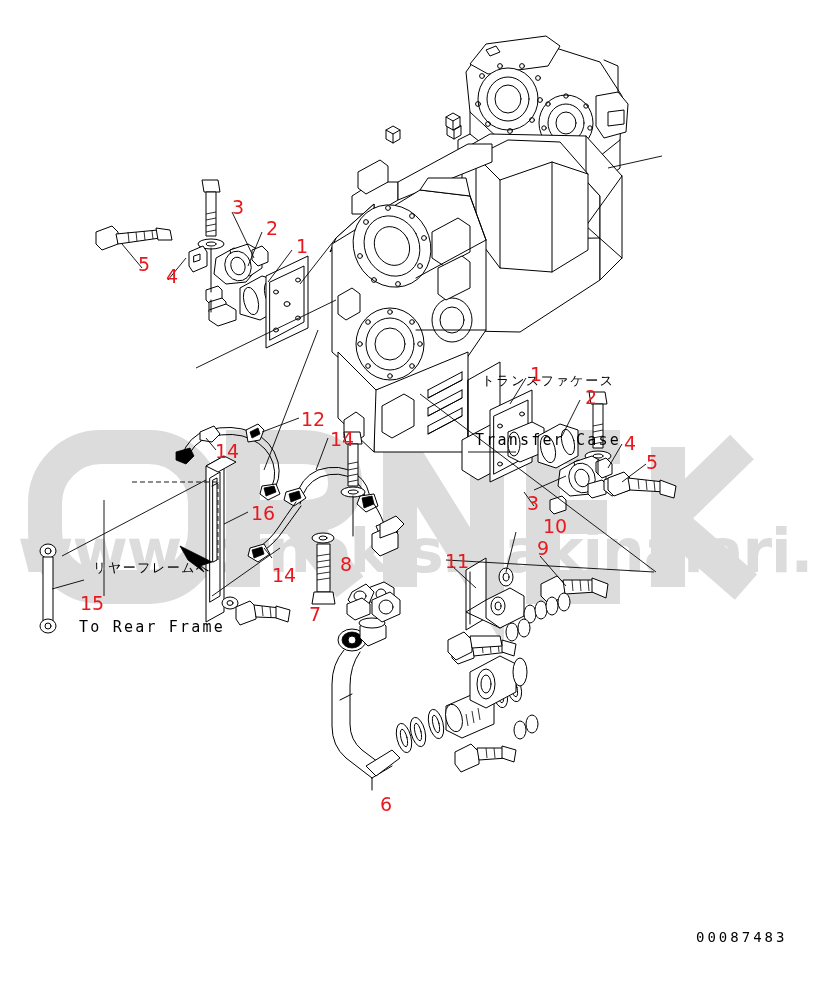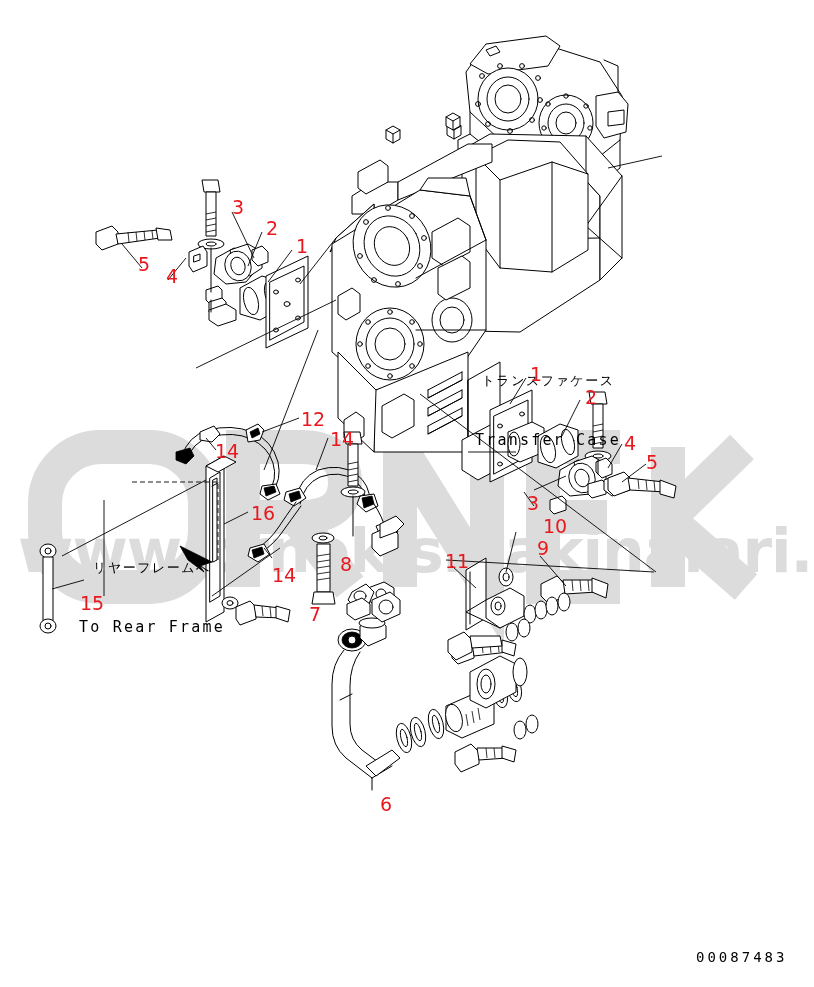--- a/index.html
+++ b/index.html
@@ -549,16 +549,16 @@
     <div class="callout" style="left:537px;top:539px;">9</div>
     <div class="callout" style="left:543px;top:517px;">10</div>
     <div class="callout" style="left:445px;top:552px;">11</div>
     <div class="callout" style="left:301px;top:410px;">12</div>
     <div class="callout" style="left:330px;top:430px;">14</div>
     <div class="callout" style="left:215px;top:442px;">14</div>
     <div class="callout" style="left:272px;top:566px;">14</div>
     <div class="callout" style="left:80px;top:594px;">15</div>
     <div class="callout" style="left:251px;top:504px;">16</div>
 
-    <div id="partno" style="left:696px;top:929px;margin-top:20px;">00087483</div>
+    <div id="partno" style="left:696px;top:929px;">00087483</div>
   </div>
 
 </div>
 
 </body></html>

